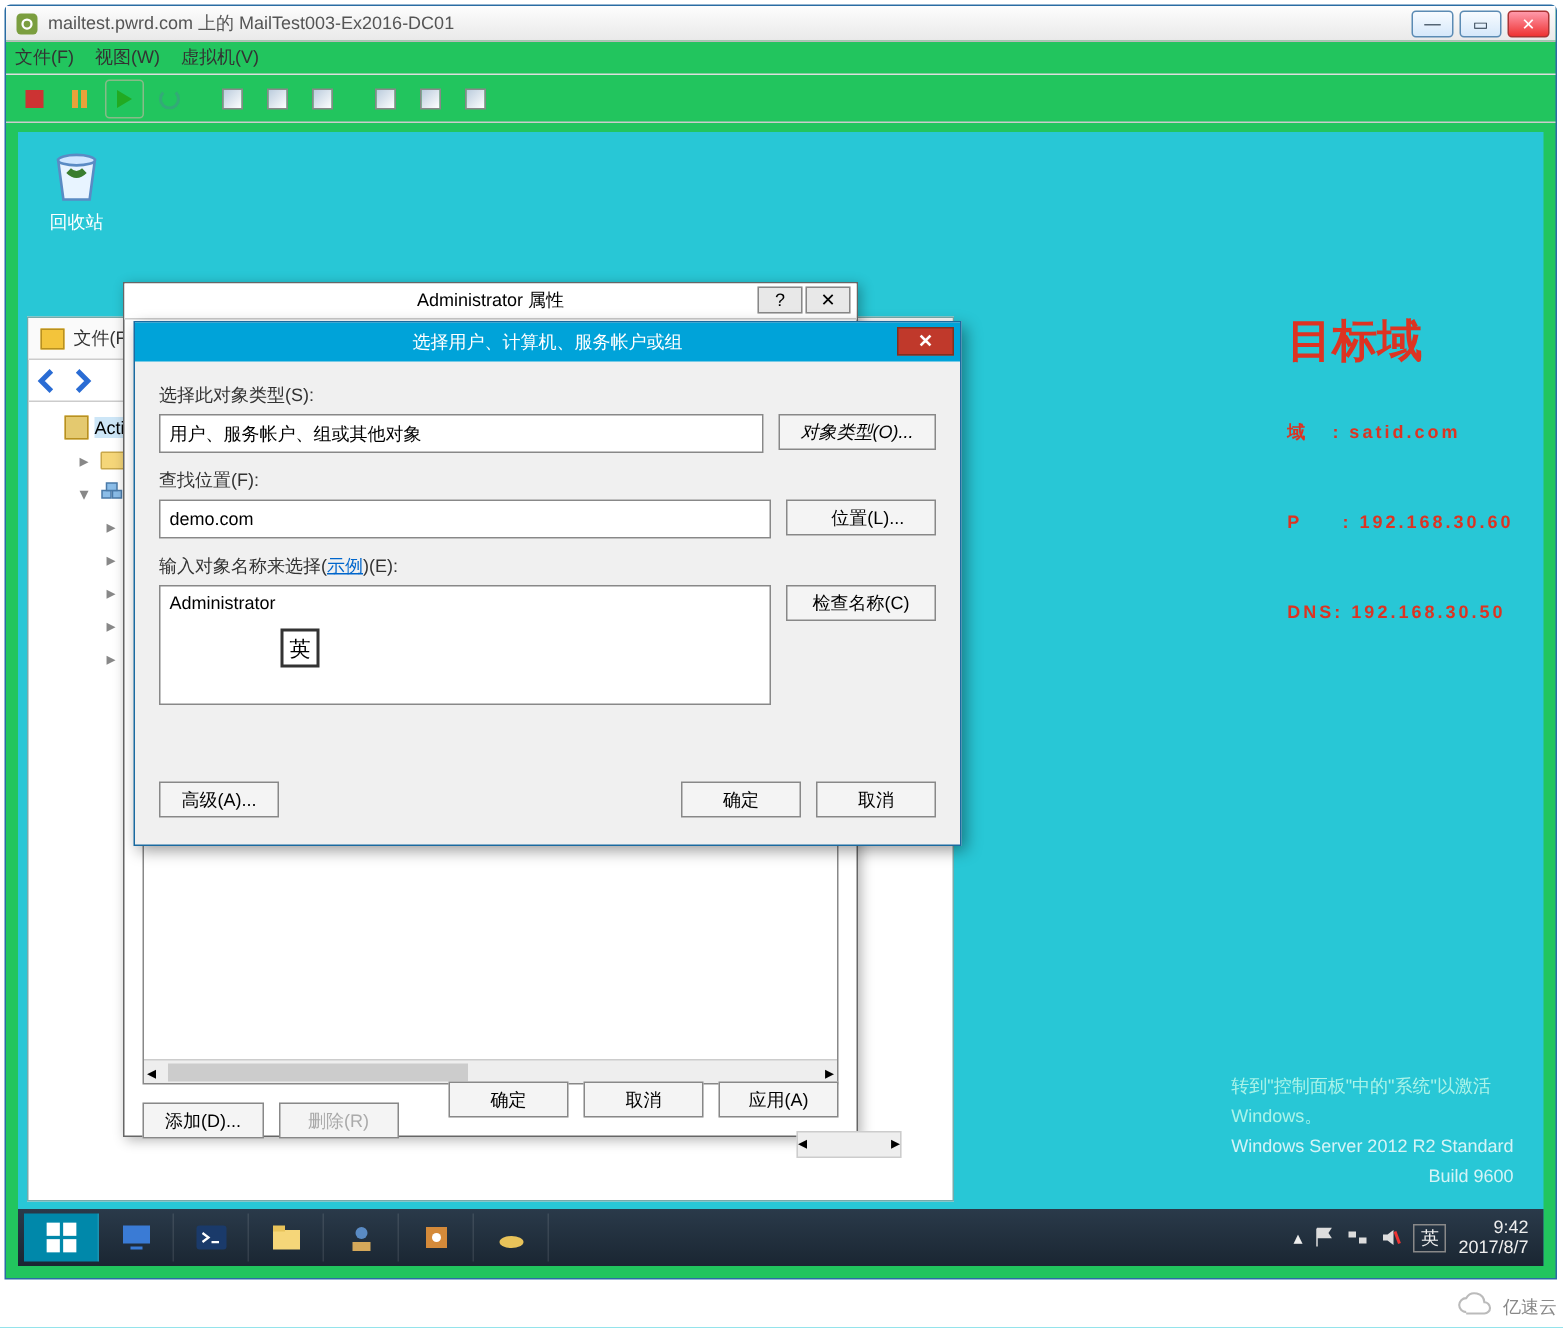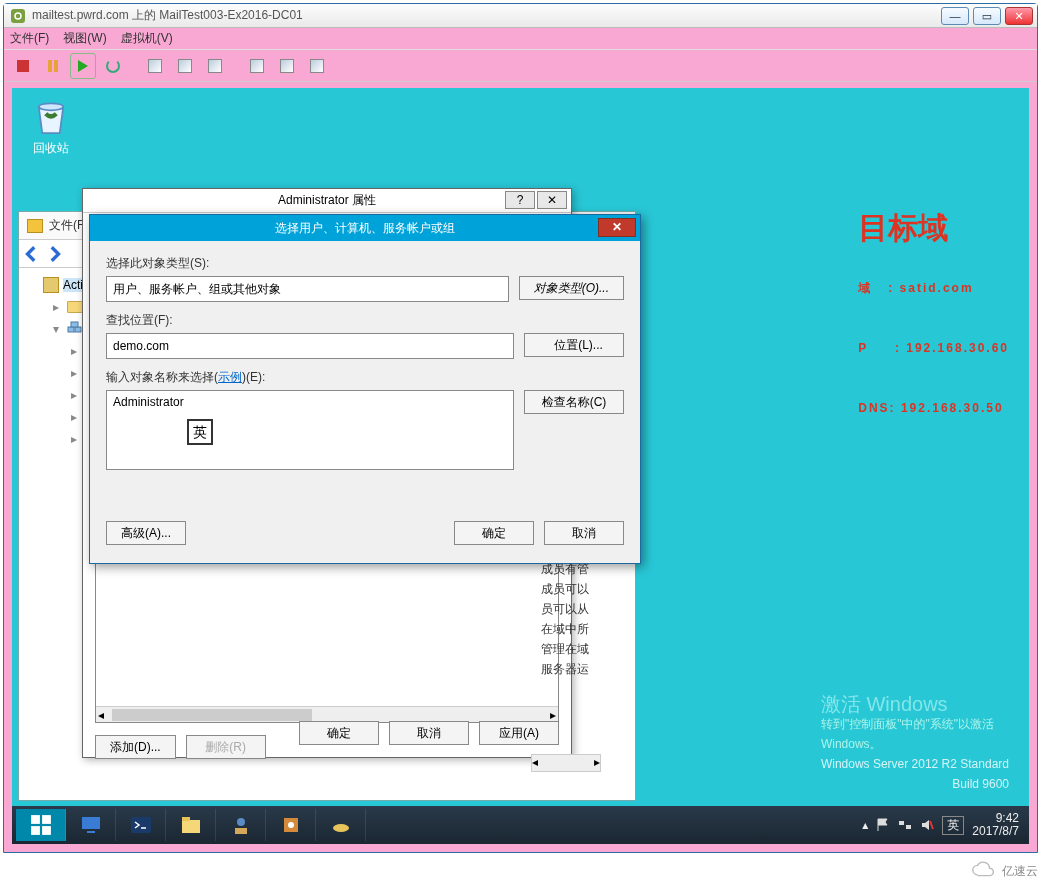--- a/index.html
+++ b/index.html
@@ -1,18 +1,18 @@
 <!DOCTYPE html>
 <html><head>
 <meta charset="utf-8">
 <style>
  *{box-sizing:border-box;font-family:"Microsoft YaHei","Segoe UI",Tahoma,sans-serif;font-size:12px;}
  body{margin:0;background:#fff;width:1042px;height:885px;overflow:hidden;position:relative;}
  
- .outer-win{position:absolute;left:3px;top:3px;width:1035px;height:850px;border:1px solid #2a6ca3;background:#f9a8d4;border-radius:4px 4px 0 0;}
+ .outer-win{position:absolute;left:3px;top:3px;width:1035px;height:850px;border:1px solid #2a6ca3;background:#22c55e;border-radius:4px 4px 0 0;}
  .outer-title{height:24px;background:linear-gradient(#fdfdfd,#e9e9e9);border-bottom:1px solid #bbb;display:flex;align-items:center;padding:0 6px;position:relative;}
  .outer-title .icon{width:16px;height:16px;margin-right:6px;display:flex;align-items:center;justify-content:center;}
  .outer-title .wtxt{color:#555;}
  .outer-title .wbtns{position:absolute;right:4px;top:3px;display:flex;gap:4px;}
  .wbtn{width:28px;height:18px;border:1px solid #5b8bb4;border-radius:3px;background:linear-gradient(#f7fbff,#d6e8fa);display:flex;align-items:center;justify-content:center;font-size:11px;color:#234;}
  .wbtn.close{background:linear-gradient(#f9a,#e33);color:#fff;border-color:#a33;}
  .outer-menu{height:22px;display:flex;align-items:center;padding:0 6px;gap:14px;color:#333;font-size:12px;border-bottom:1px solid #ddd;}
  .outer-toolbar{height:32px;display:flex;align-items:center;padding:0 6px;gap:4px;border-bottom:1px solid #ccc;}
  .tbtn{width:26px;height:26px;border:1px solid transparent;border-radius:3px;display:flex;align-items:center;justify-content:center;}
  .tsep{width:8px;}
@@ -151,21 +151,20 @@
     </div>
 
     <div class="redtxt">
       <div style="font-size:30px;">目标域</div>
       <div class="lbl"><span>域</span>&nbsp;&nbsp;&nbsp;<span>: satid.com</span></div>
       <div class="lbl"><span>P</span>&nbsp;&nbsp;&nbsp;&nbsp;&nbsp;<span>: 192.168.30.60</span></div>
       <div class="lbl"><span>DNS</span><span>: 192.168.30.50</span></div>
     </div>
 
     <div class="wmark">
-      <div class="big">激活 Windows</div>
       <div>转到"控制面板"中的"系统"以激活</div>
       <div>Windows。</div>
       <div style="color:#fff;">Windows Server 2012 R2 Standard</div>
       <div style="color:#fff;text-align:right;">Build 9600</div>
     </div>
 
     <div class="aduc">
       <div class="aduc-tb">
           <span style="width:16px;height:14px;background:#f3c43b;border:1px solid #b89020;margin-right:6px;"></span>
           <span>文件(F)</span>
@@ -239,28 +238,20 @@
               <span style="position:absolute;left:2px;top:1px;">◂</span>
               <div class="thumb"></div>
               <span style="position:absolute;right:2px;top:1px;">▸</span>
             </div>
         </div>
         <div style="margin-top:12px;display:flex;gap:10px;">
           <div class="btn">添加(D)...</div>
           <div class="btn disabled">删除(R)</div>
         </div>
       </div>
-      <div class="props-note">
-        <div>成员有管</div>
-          <div>成员可以</div>
-          <div>员可以从</div>
-        <div>在域中所</div>
-          <div>管理在域</div>
-          <div>服务器运</div>
-      </div>
       <div style="position:absolute;right:-30px;bottom:-15px;width:70px;height:18px;background:#eee;border:1px solid #ccc;">
           <span style="float:left;">◂</span>
           <span style="float:right;">▸</span>
         </div>
       <div class="props-btm">
         <div class="btn">确定</div>
         <div class="btn">取消</div>
         <div class="btn">应用(A)</div>
       </div>
     </div>

